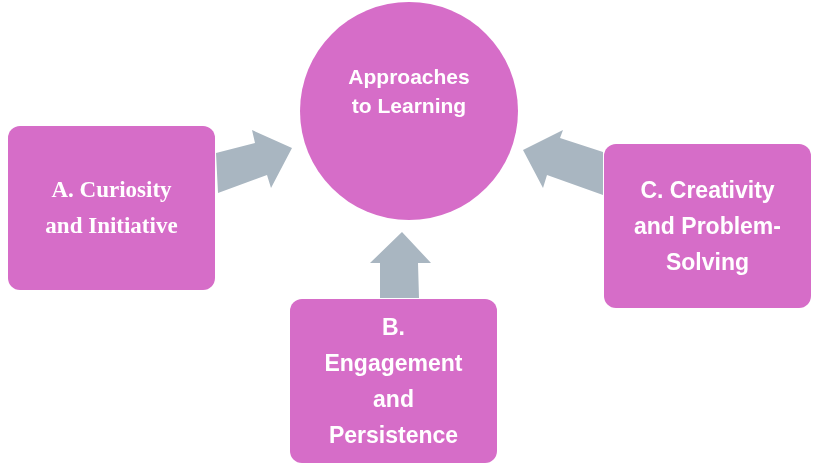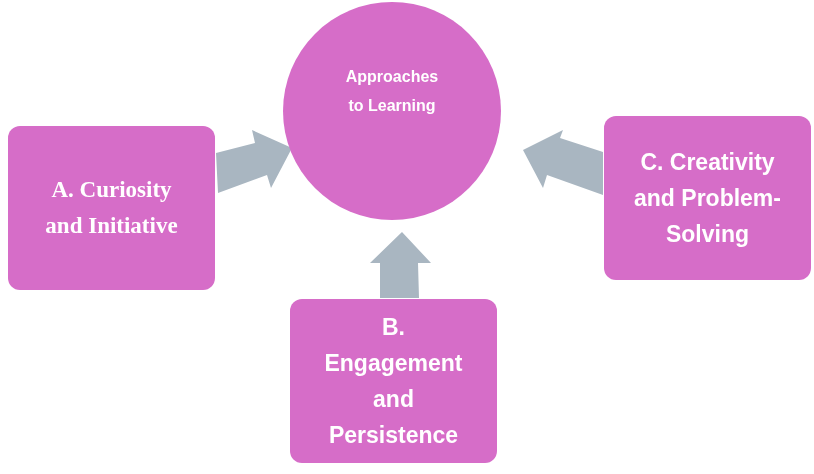--- a/index.html
+++ b/index.html
@@ -1,26 +1,26 @@
 <!DOCTYPE html>
 <html><head>
 <meta charset="utf-8">
 <style>
   html, body { margin: 0; padding: 0; background: #ffffff; }
   body { width: 814px; height: 474px; position: relative; overflow: hidden;
          font-family: "Liberation Sans", "DejaVu Sans", sans-serif; }
   .node { position: absolute; background: #d66dc8; color: #ffffff; font-weight: bold;
           display: flex; align-items: center; justify-content: center; text-align: center;
           box-sizing: border-box; }
-  .circle { left: 283px; top: 2px; width: 218px; height: 218px; border-radius: 50%;
-            font-size: 16px; line-height: 29px; padding-bottom: 40px; }
+  .circle { left: 300px; top: 2px; width: 218px; height: 218px; border-radius: 50%;
+            font-size: 21px; line-height: 29px; padding-bottom: 40px; }
   .box { border-radius: 12px; font-size: 23px; line-height: 36px; }
   .box-a { left: 8px; top: 126px; width: 207px; height: 164px; font-family: Liberation Serif, serif; }
   .box-b { left: 290px; top: 299px; width: 207px; height: 164px; line-height: 36px; }
-  .box-c { left: 604px; top: 116px; width: 207px; height: 164px; }
+  .box-c { left: 604px; top: 144px; width: 207px; height: 164px; }
   .label { white-space: pre-line; }
   svg.arrows { position: absolute; left: 0; top: 0; }
 </style>
 </head>
 <body>
 
 <svg class="arrows" width="814" height="474">
   <polygon points="216,153 255,143 252,130 292,148 271,188 267,175 218,193" fill="#a9b6c1"></polygon>
   <polygon points="603,152 560,138 563,130 523,150 543,188 547,175 603,195" fill="#a9b6c1"></polygon>
   <polygon points="380,298 380,263 370,263 402,232 431,263 418,263 419,298" fill="#a9b6c1"></polygon>

